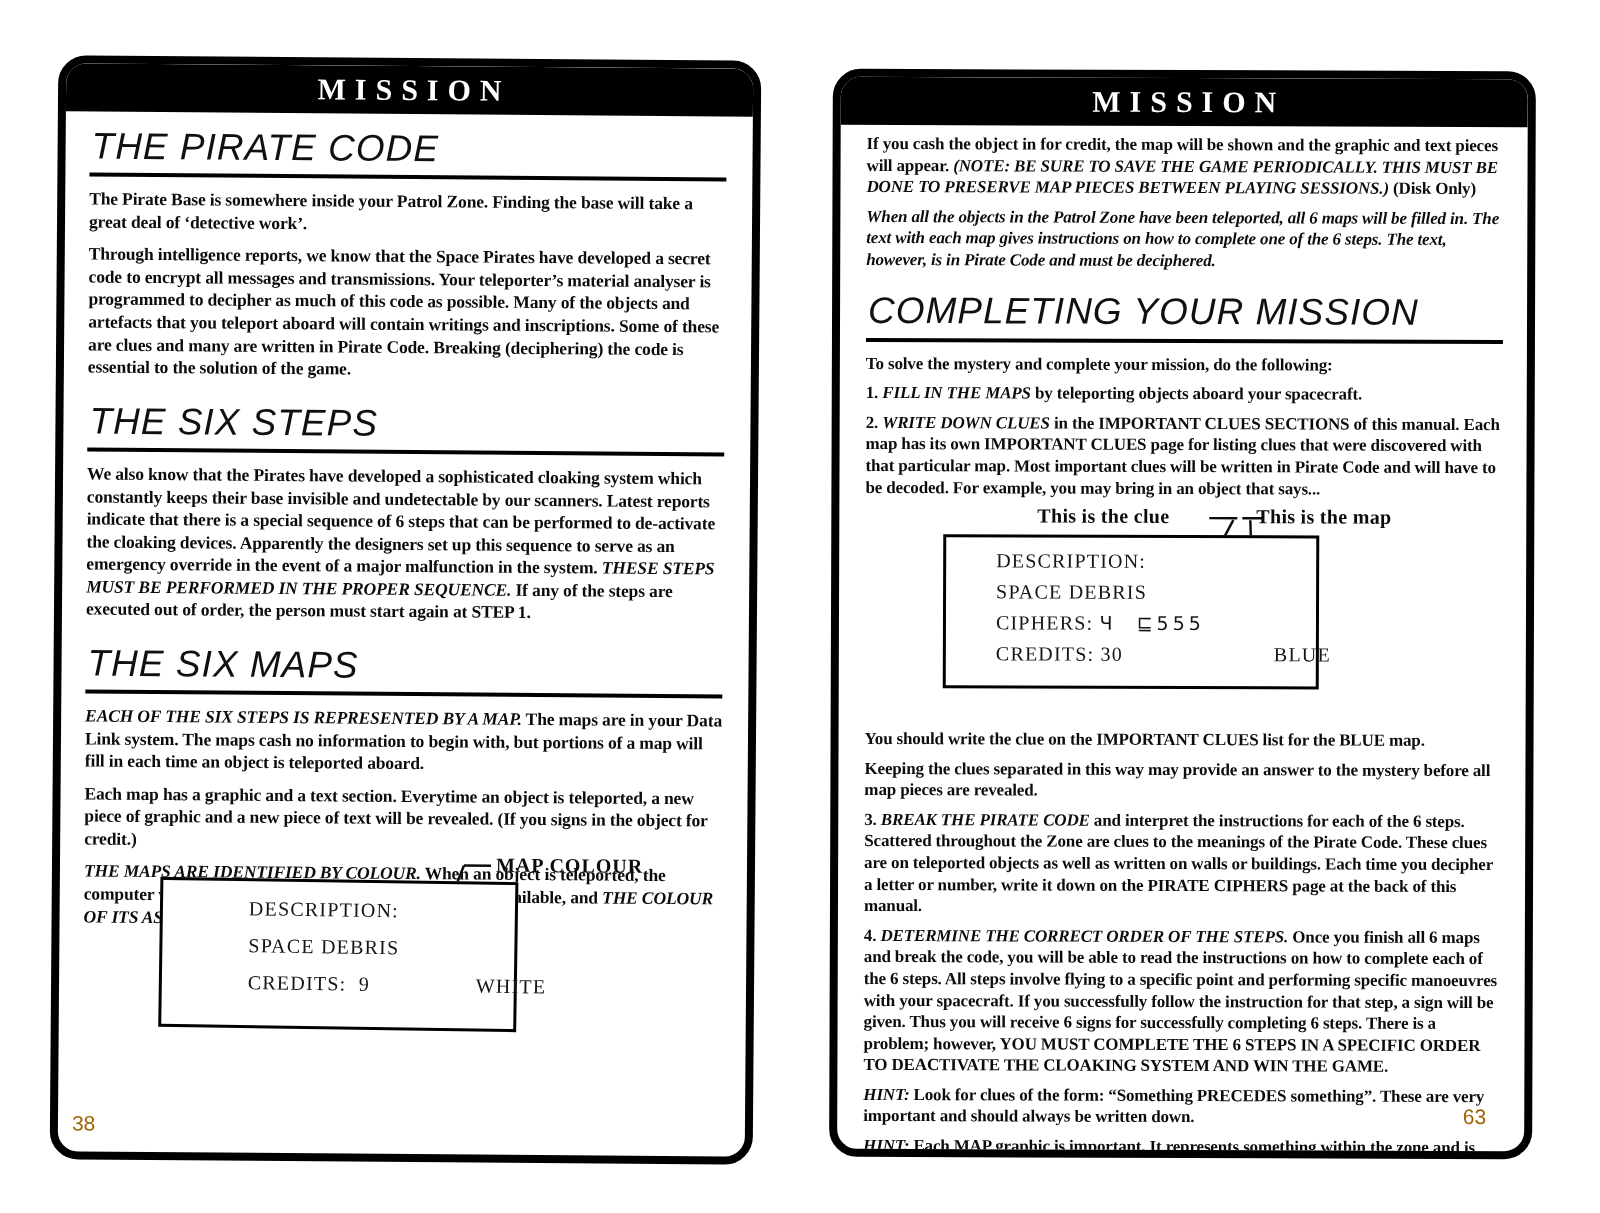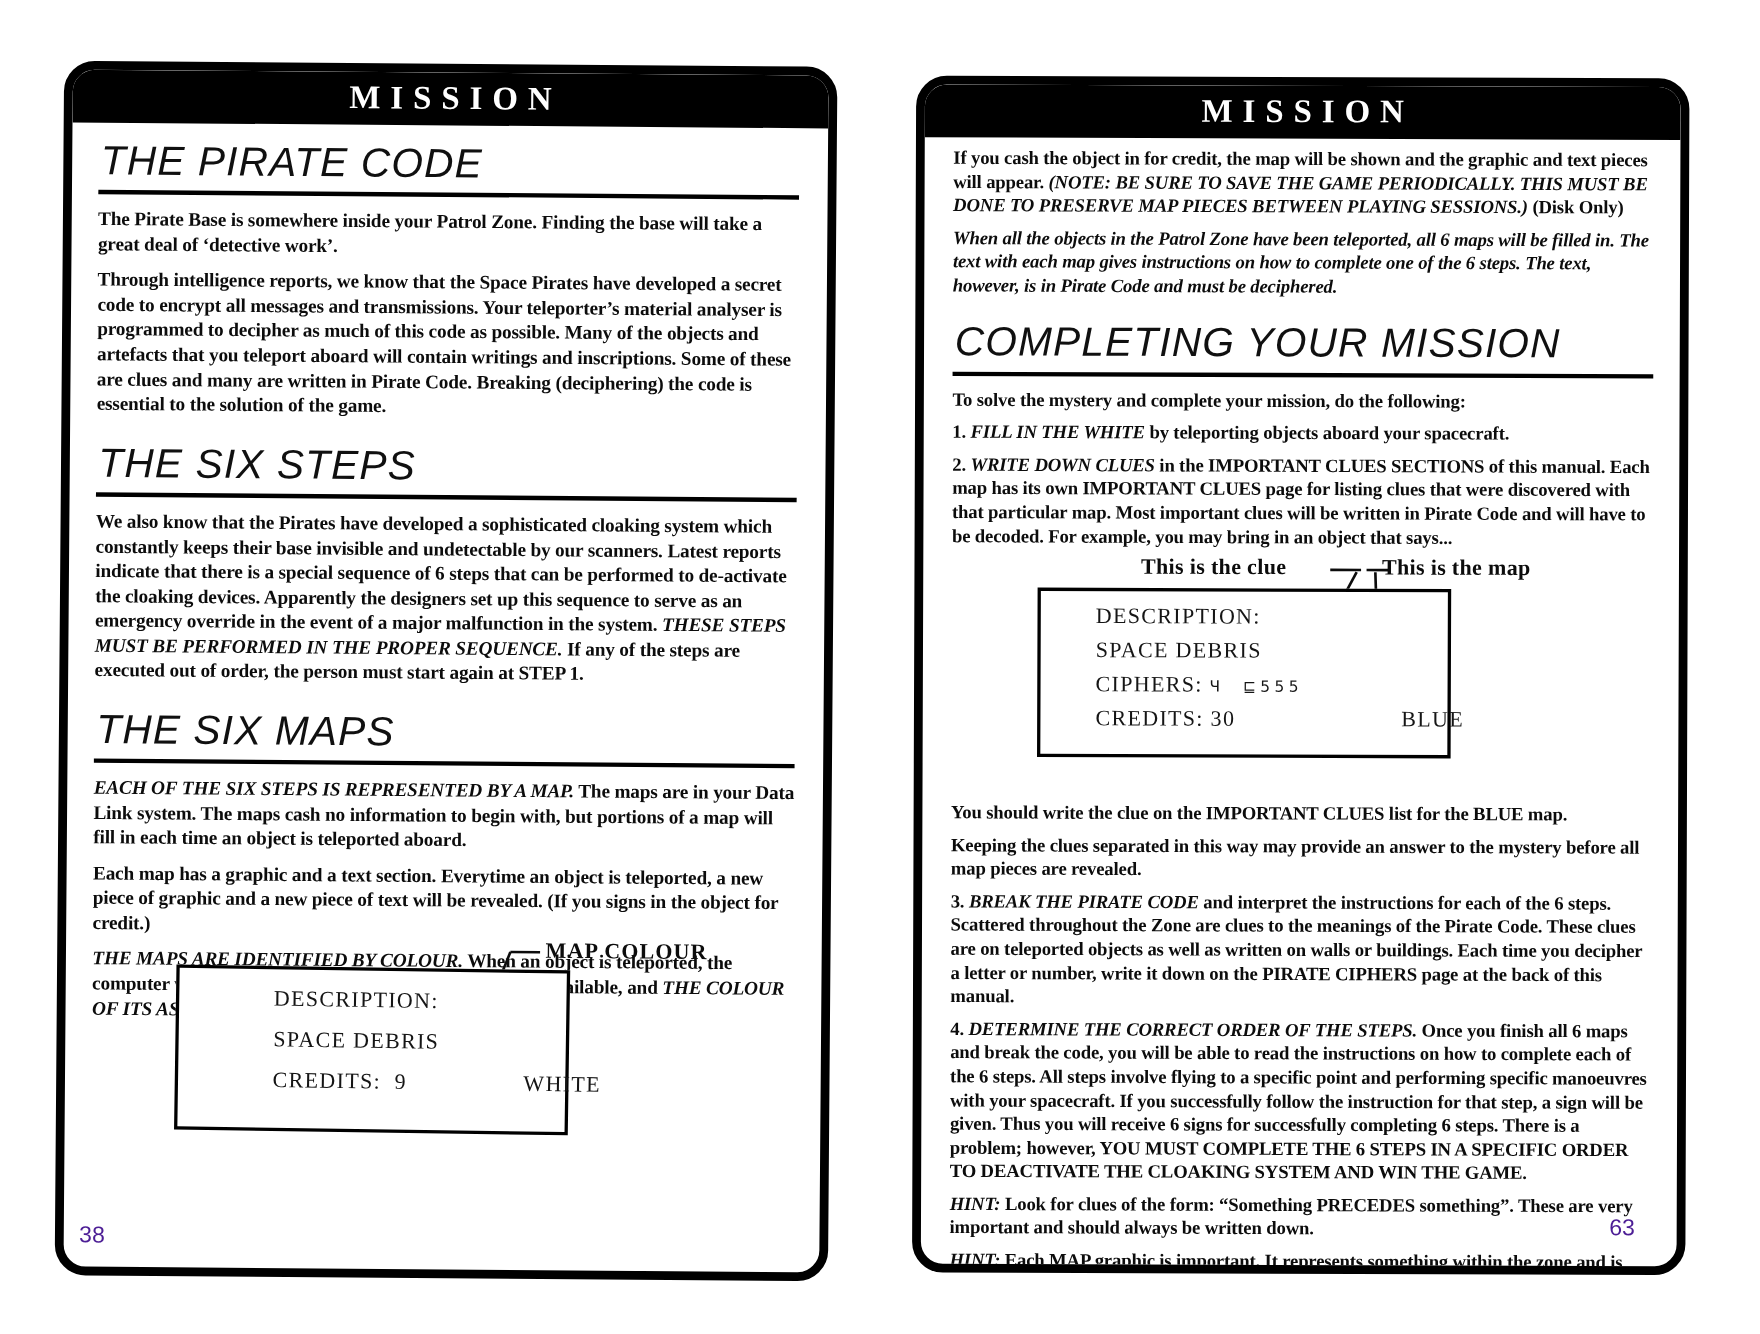--- a/index.html
+++ b/index.html
@@ -25,21 +25,21 @@
     border-bottom:4px solid #000;padding:13px 0 7px 2px;margin:0 0 11px 0;
   }
   .content-r .h{margin-top:4px;}
   p.b{
     font-size:17.5px;line-height:1.29;font-weight:700;margin:0 0 10px 0;
     letter-spacing:-0.15px;
   }
   .content-r p.b{font-size:17px;line-height:1.27;margin:0 0 8px 0;}
   .rs-i{font-style:italic;}
   .pageno{
-    position:absolute;font-family:"Liberation Sans",sans-serif;font-size:21px;font-weight:400;color:#4c1d95;
+    position:absolute;font-family:"Liberation Sans",sans-serif;font-size:21px;font-weight:400;color:#a16207;
   }
   .pageno-left{left:14px;bottom:16px;}
   .pageno-right{right:38px;bottom:22px;}
   
   .diag{position:relative;}
   .diag-left{position:absolute;left:0;right:0;top:736px;height:300px;}
   .diag-right{height:214px;margin:4px 0 8px 0;}
   .dbox{position:absolute;border:3px solid #000;background:#fff;box-sizing:border-box;}
   .dbox-left{left:100px;top:30px;width:358px;height:150px;transform:rotate(0.4deg);}
   .dbox-right{left:78px;top:28px;width:376px;height:154px;}
@@ -57,21 +57,21 @@
   .dcolour{position:absolute;top:auto;}
   .colour-left{left:228px;bottom:0;}
   .colour-right{left:278px;bottom:0;}
   .dlabel{
     position:absolute;font-family:"Liberation Serif",serif;font-weight:700;
     font-size:20px;letter-spacing:0.3px;white-space:nowrap;color:#0c0c0c;
   }
   .dlabel-mapcolour{left:436px;top:3px;letter-spacing:1px;}
   .dlabel-clue{left:172px;top:-2px;}
   .dlabel-map{left:391px;top:-2px;}
-  .mark{font-family:"DejaVu Sans",sans-serif;font-size:14px;letter-spacing:4px;}
+  .mark{font-family:"DejaVu Sans",sans-serif;font-size:19px;letter-spacing:4px;}
   .arrows{position:absolute;left:0;top:0;pointer-events:none;}
   svg line{stroke:#0c0c0c;stroke-width:2.4;}
 </style>
 </head>
 <body>
 
 <div class="card card-left">
   <div class="bar">
     <span>MISSION</span>
   </div>
@@ -115,21 +115,21 @@
   <div class="bar">
     <span>MISSION</span>
   </div>
   <div class="content content-r">
 
     <p class="b"><span>If you cash the object in for credit, the map will be shown and the graphic and text pieces will appear. </span><span class="rs-i">(NOTE: BE SURE TO SAVE THE GAME PERIODICALLY. THIS MUST BE DONE TO PRESERVE MAP PIECES BETWEEN PLAYING SESSIONS.)</span><span> (Disk Only)</span></p>
     <p class="b"><span class="rs-i">When all the objects in the Patrol Zone have been teleported, all 6 maps will be filled in. The text with each map gives instructions on how to complete one of the 6 steps. The text, however, is in Pirate Code and must be deciphered.</span></p>
 
     <div class="h">COMPLETING YOUR MISSION</div>
     <p class="b"><span>To solve the mystery and complete your mission, do the following:</span></p>
-    <p class="b"><span>1.  </span><span class="rs-i">FILL IN THE WHITE</span><span> by teleporting objects aboard your spacecraft.</span></p>
+    <p class="b"><span>1.  </span><span class="rs-i">FILL IN THE MAPS</span><span> by teleporting objects aboard your spacecraft.</span></p>
     <p class="b"><span>2.  </span><span class="rs-i">WRITE DOWN CLUES</span><span> in the IMPORTANT CLUES SECTIONS of this manual. Each map has its own IMPORTANT CLUES page for listing clues that were discovered with that particular map. Most important clues will be written in Pirate Code and will have to be decoded. For example, you may bring in an object that says...</span></p>
 
     <div class="diag diag-right">
       <svg class="arrows" width="655" height="214" viewBox="0 0 655 214">
         <defs>
           <marker id="ah2" markerWidth="10" markerHeight="10" refX="7" refY="4" orient="auto">
             <path d="M0,0 L8,4 L0,8 z" fill="#0c0c0c"></path>
           </marker>
         </defs>
         <line x1="344" y1="11" x2="372" y2="11"></line>

